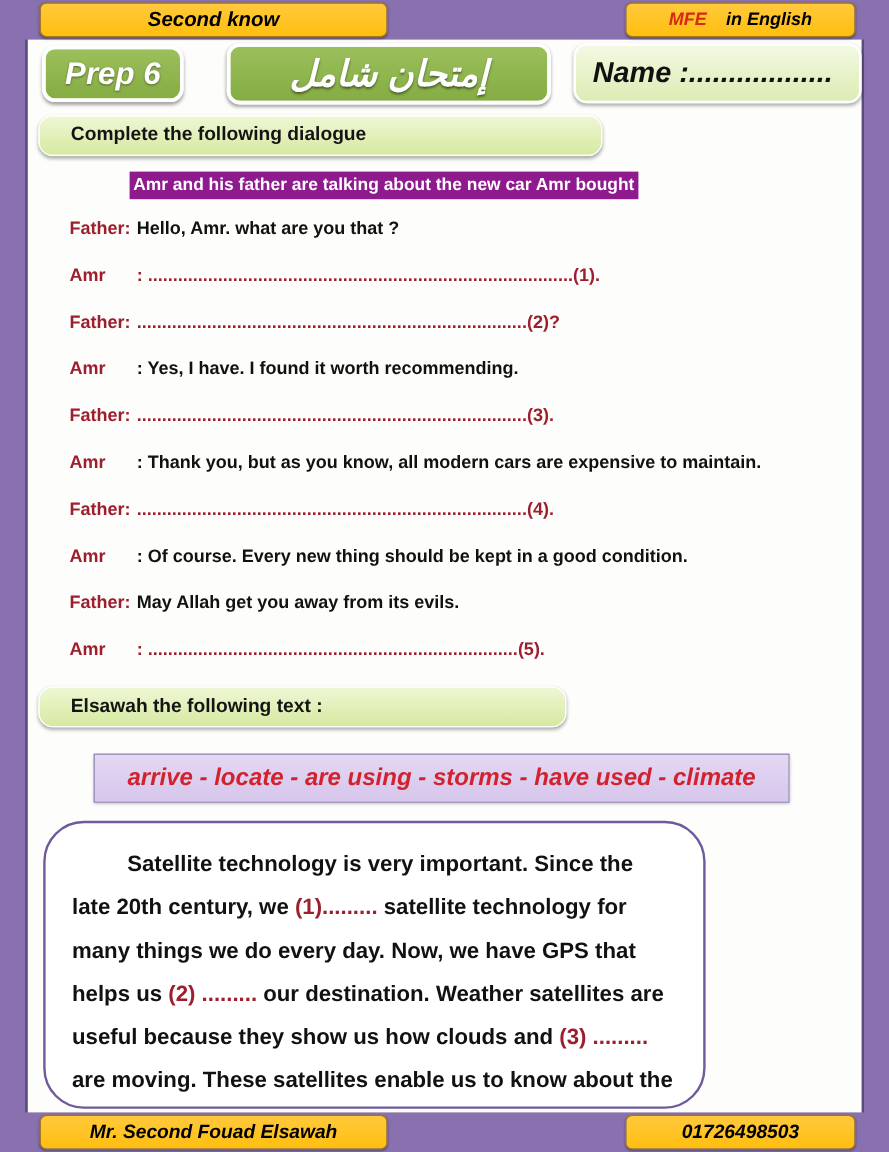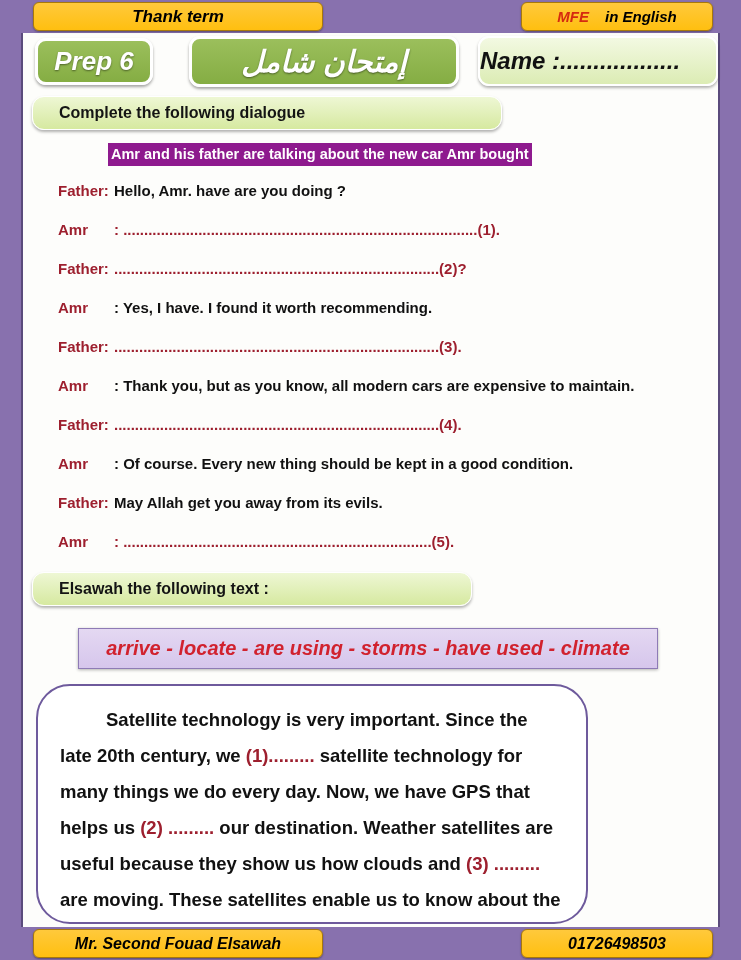--- a/index.html
+++ b/index.html
@@ -107,20 +107,21 @@
   #name-box {
     position: absolute;
     left: 455px; top: 3px; width: 240px; height: 50px;
     box-sizing: border-box;
     background: linear-gradient(#f3f9e2, #dcecb4);
     border: 2px solid #ffffff;
     border-radius: 11px;
     box-shadow: 0 2px 3px rgba(0,0,0,.3);
     display: flex;
     align-items: center;
+    padding-left: 14px;
     font-size: 24px;
     font-weight: bold;
     font-style: italic;
     color: #111;
   }
 
   
   .instr {
     position: absolute;
     box-sizing: border-box;
@@ -234,21 +235,21 @@
 
 <div id="page">
 
   <div id="sheet"></div>
   <div class="frame-line-l"></div>
   <div class="frame-line-r"></div>
 
   <div class="topbar"></div>
 
   <div class="banner" id="banner-term">
-    <span>Thank term</span>
+    <span>Second know</span>
   </div>
 
   <div class="banner" id="banner-mfe">
     <span class="mfe-red">MFE</span>
     <span>in English</span>
   </div>
 
   <div class="titlerow">
     <div class="greenpill" id="pill-grade">
       <span>Prep 6</span>
@@ -265,21 +266,21 @@
     <span>Complete the following dialogue</span>
   </div>
 
   <div id="dialogue-intro">
     <span>Amr and his father are talking about the new car Amr bought</span>
   </div>
 
   <div id="dialogue-lines">
       <div class="dline">
         <span class="spk">Father:</span>
-        <span class="dtext">Hello, Amr. have are you doing ?</span>
+        <span class="dtext">Hello, Amr. what are you that ?</span>
       </div>
       <div class="dline">
         <span class="spk">Amr</span>
         <span class="dblank">: .....................................................................................</span>
         <span class="dnum">(1).</span>
       </div>
       <div class="dline">
         <span class="spk">Father:</span>
         <span class="dblank"> ..............................................................................</span>
         <span class="dnum"> (2)?</span>

